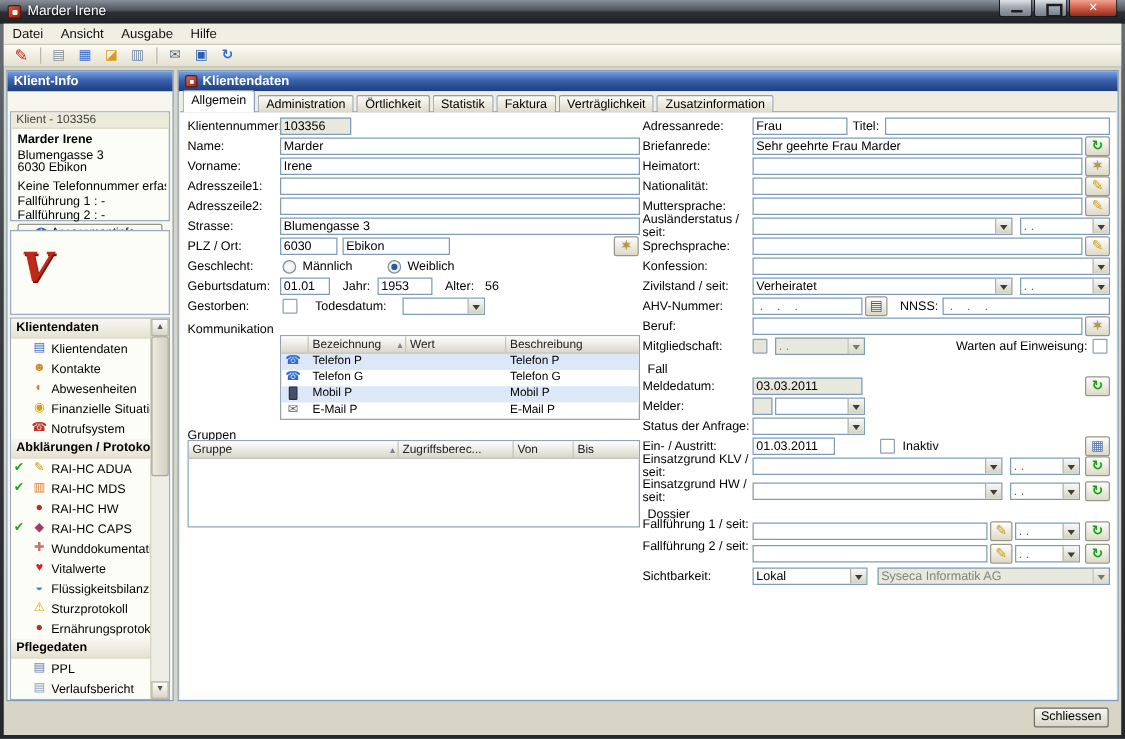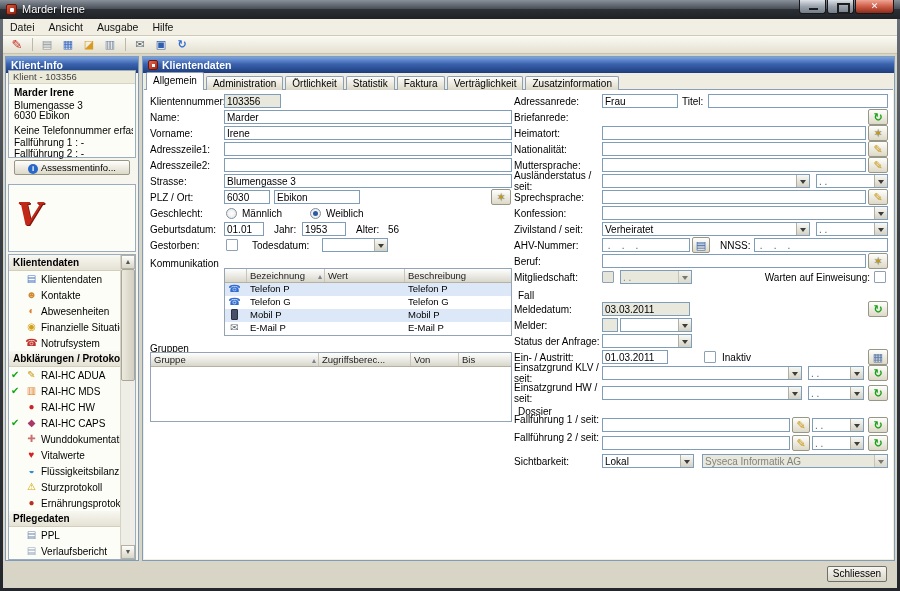--- a/index.html
+++ b/index.html
@@ -152,21 +152,21 @@
       <div class="tsep"></div>
       <div class="tbtn t-mail"></div>
       <div class="tbtn t-save"></div>
       <div class="tbtn t-refresh"></div>
     </div>
 
     <div id="left-panel">
       <div class="phdr">
         <span>Klient-Info</span>
       </div>
-      <div class="box" style="top:13px;height:88px">
+      <div class="box" style="top:32px;height:88px">
         <div class="refstrip">Klient - 103356</div>
         <div class="sline bold" style="top:16px">Marder Irene</div>
         <div class="sline" style="top:29px">Blumengasse 3</div>
         <div class="sline" style="top:39px">6030 Ebikon</div>
         <div class="sline" style="top:54px">Keine Telefonnummer erfasst</div>
         <div class="sline" style="top:66px">Fallführung 1 :  -</div>
         <div class="sline" style="top:77px">Fallführung 2 :  -</div>
         <div class="assessbtn">
           <span class="i-info"></span><span>Assessmentinfo...</span>
         </div>
@@ -356,20 +356,21 @@
             <div class="th" style="width:50px;border-right:none">Bis</div>
           </div>
         </div>
 
         <div class="lbl" style="left:370px;top:5px">Adressanrede:</div>
         <div class="tf" style="left:458px;top:4px;width:76px">Frau</div>
         <div class="lbl" style="left:538px;top:5px">Titel:</div>
         <div class="tf" style="left:564px;top:4px;width:180px"></div>
 
         <div class="lbl" style="left:370px;top:21px">Briefanrede:</div>
+        <div class="tf" style="left:458px;top:20px;width:264px">Sehr geehrte Frau Marder</div>
         <div class="ibtn b-refresh" style="left:724px;top:19px"></div>
 
         <div class="lbl" style="left:370px;top:37px">Heimatort:</div>
         <div class="tf" style="left:458px;top:36px;width:264px"></div>
         <div class="ibtn b-wand" style="left:724px;top:35px"></div>
 
         <div class="lbl" style="left:370px;top:53px">Nationalität:</div>
         <div class="tf" style="left:458px;top:52px;width:264px"></div>
         <div class="ibtn b-pencil" style="left:724px;top:51px"></div>
 

